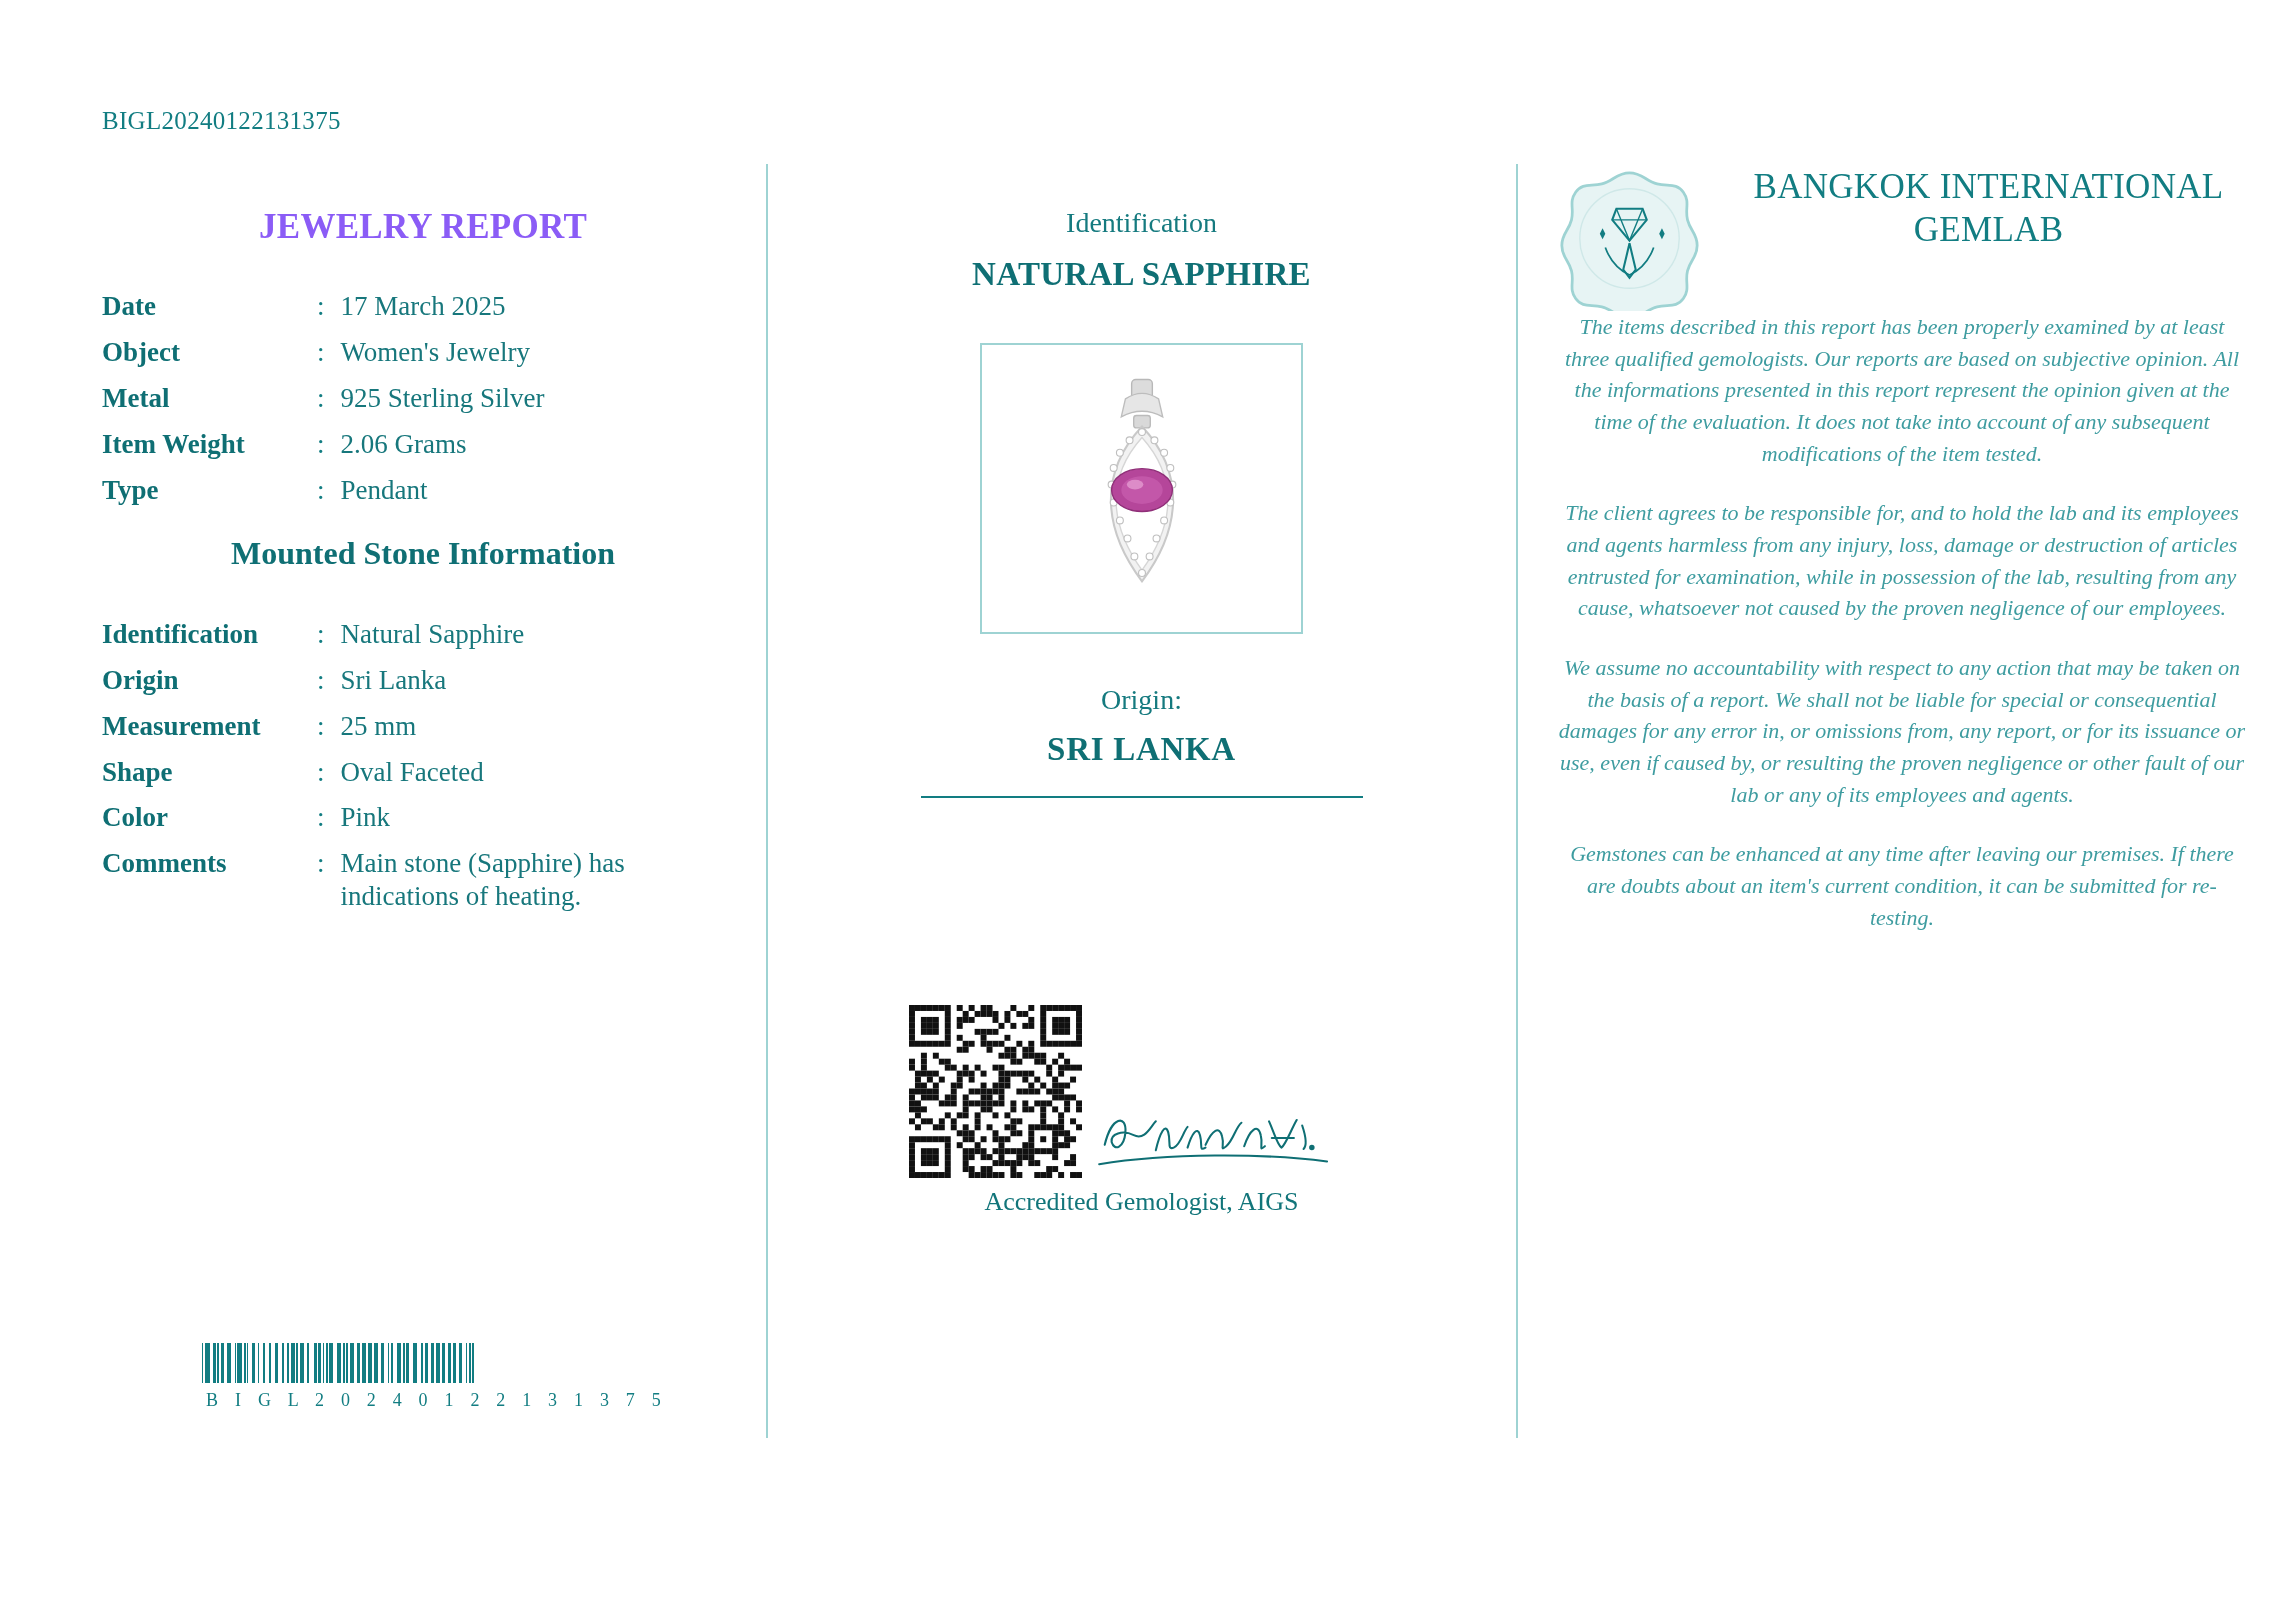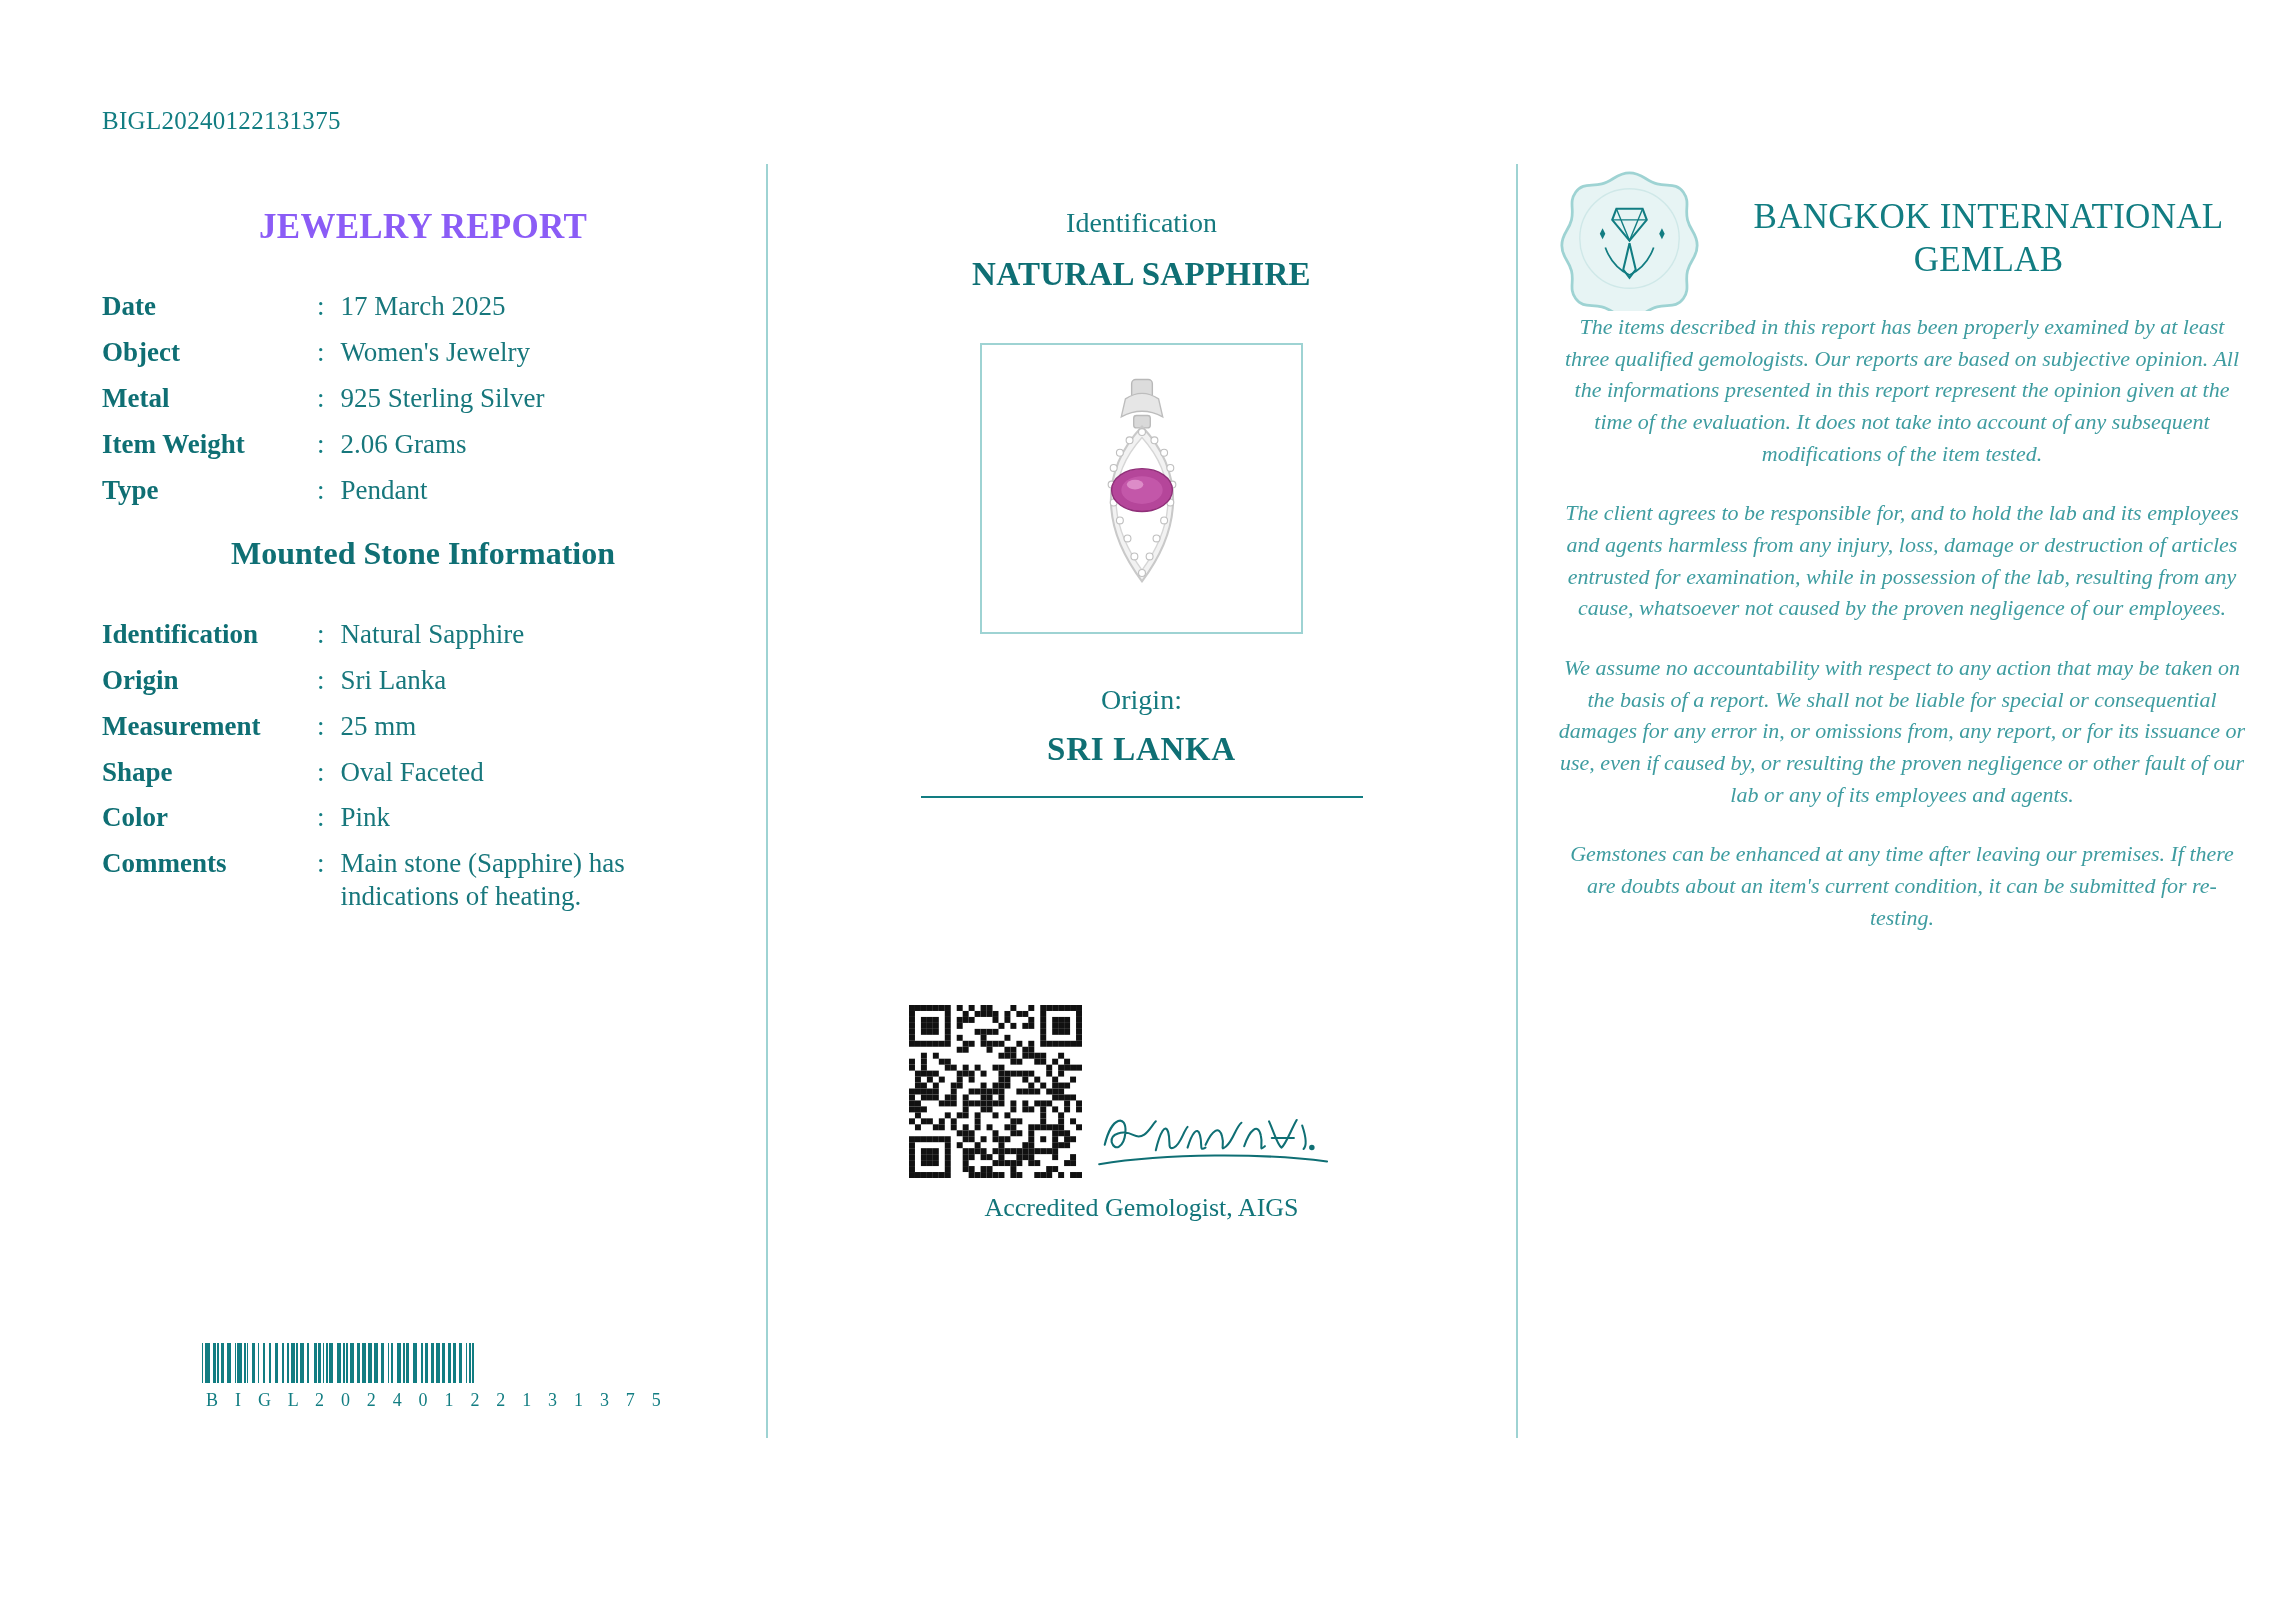--- a/index.html
+++ b/index.html
@@ -154,34 +154,33 @@
     width: 173px;
     height: 173px;
   }
   .signature {
     margin: 39px auto 0 auto;
     width: 290px;
     height: 76px;
   }
   .gemologist {
     font-size: 26px;
-    margin-top: 13px;
+    margin-top: 7px;
     color: #12757a;
   }
 
   
   .right {
     position: absolute;
     left: 1557px;
     top: 166px;
     width: 690px;
   }
   .brand-row {
     display: flex;
-    align-items: center;
     gap: 28px;
   }
   .brand-logo { width: 145px; height: 145px; flex: 0 0 145px; }
   .brand-name {
     font-size: 35px;
     line-height: 1.22;
     text-align: center;
     flex: 1 1 auto;
     color: #127d82;
     letter-spacing: 0.3px;

